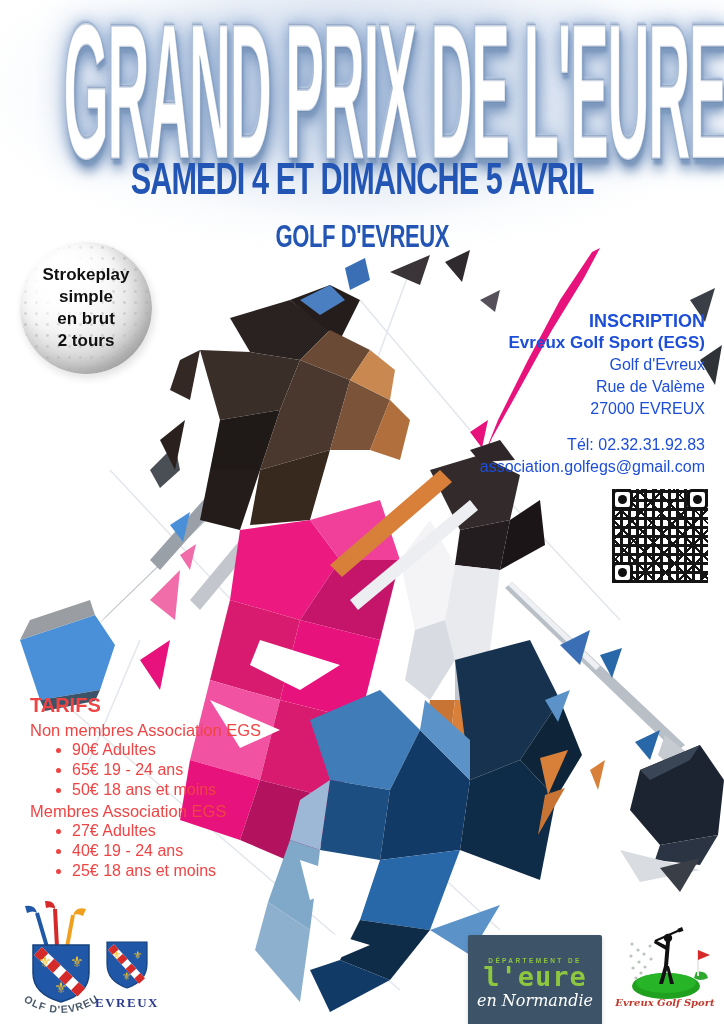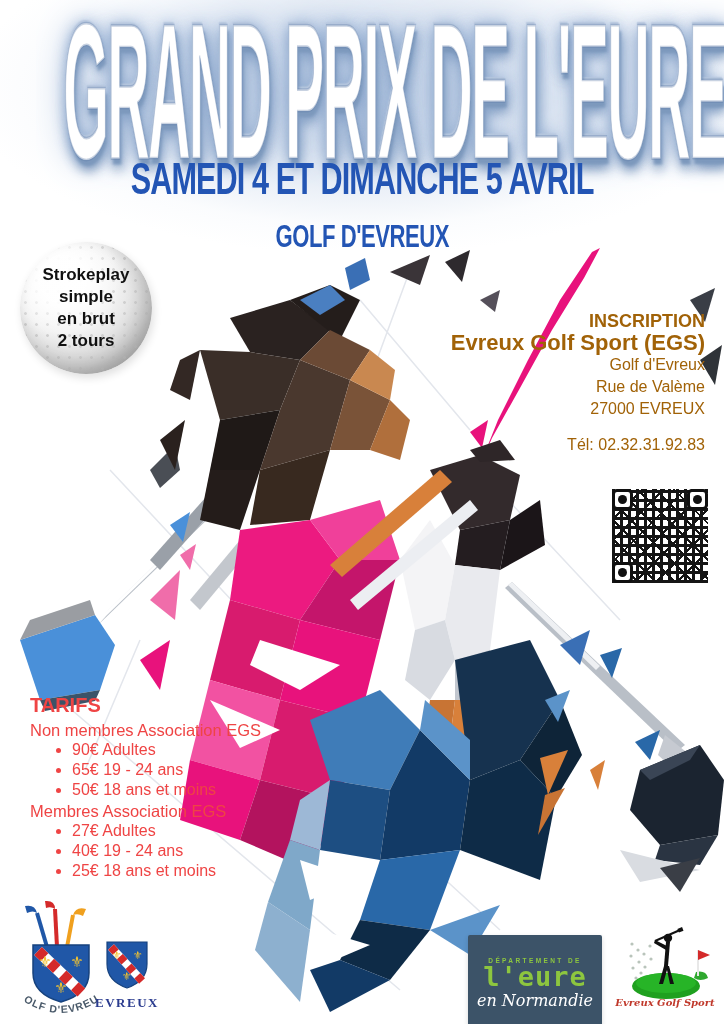--- a/index.html
+++ b/index.html
@@ -42,23 +42,23 @@
       radial-gradient(#cfcfcf 1.3px,transparent 1.5px),
       radial-gradient(circle at 35% 30%,#ffffff 0%,#f2f2f2 40%,#d8d8d8 68%,#b3b3b3 88%,#9d9d9d 100%);
     background-size:100% 100%,11px 11px,100% 100%;
     box-shadow:inset -8px -10px 18px rgba(0,0,0,.18),2px 4px 8px rgba(0,0,0,.12);
     display:flex;flex-direction:column;justify-content:center;
   }
   .ball div{font-weight:700;font-size:17px;line-height:22px;color:#111;text-align:center;}
   
   .art{position:absolute;left:0;top:236px;width:724px;height:788px;}
   
-  .inscription{position:absolute;right:19px;top:310px;text-align:right;line-height:22px;font-size:16px;color:#a16207;}
+  .inscription{position:absolute;right:19px;top:310px;text-align:right;line-height:22px;font-size:16px;color:#1d4ed8;}
   .inscription .h{font-weight:700;font-size:18px;}
-  .inscription .o{font-weight:700;font-size:22px;}
+  .inscription .o{font-weight:700;font-size:17px;}
   .inscription .gap{height:14px;}
   
   .qr{
     position:absolute;left:610px;top:487px;width:100px;height:98px;background:#fff;
     outline:4px solid #fff;
   }
   .qr-noise{
     position:absolute;inset:2px;
     background-color:#fff;
     background-image:
@@ -220,20 +220,21 @@
   </div>
 
   <div class="inscription">
     <div class="h">INSCRIPTION</div>
     <div class="o">Evreux Golf Sport (EGS)</div>
     <div>Golf d'Evreux</div>
     <div>Rue de Valème</div>
     <div>27000 EVREUX</div>
     <div class="gap"></div>
     <div>Tél: 02.32.31.92.83</div>
+    <div>association.golfegs@gmail.com</div>
   </div>
 
   <div class="qr">
     <div class="qr-noise"></div>
     <div class="finder f-tl"></div>
     <div class="finder f-tr"></div>
     <div class="finder f-bl"></div>
   </div>
 
   <div class="tarifs">

